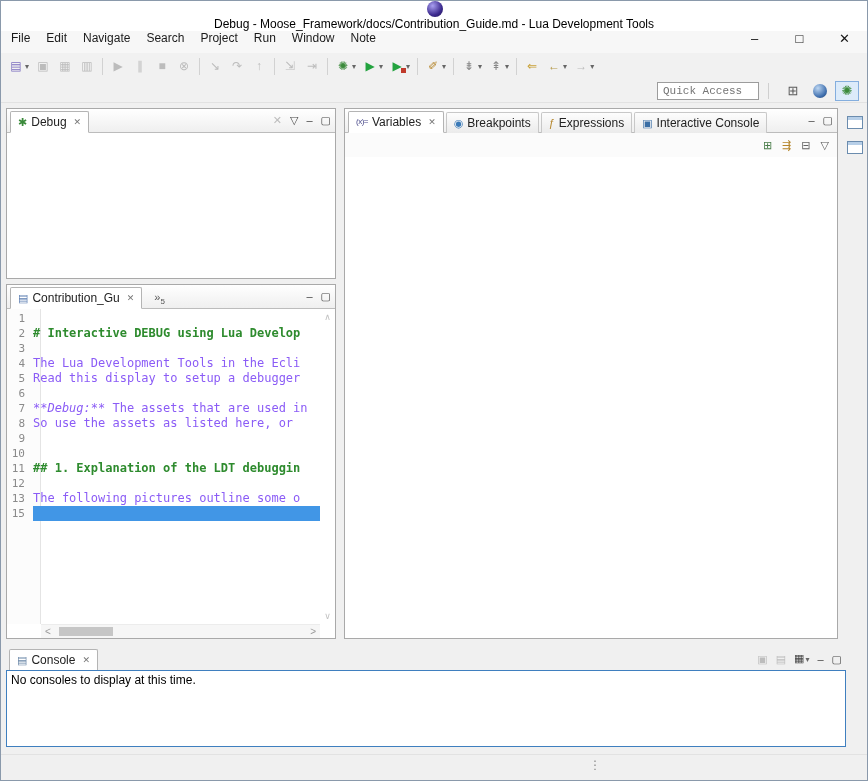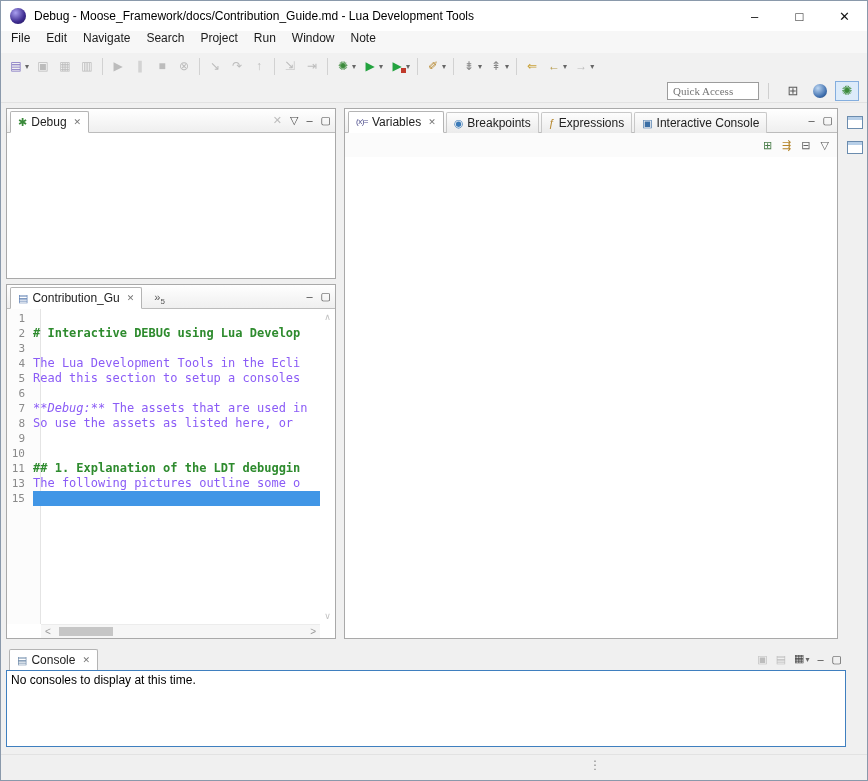--- a/index.html
+++ b/index.html
@@ -1,21 +1,21 @@
 <!DOCTYPE html>
 <html style="--heading-green: #2e8b2e; --selection-blue: #4196e6; --focus-border-blue: #3f7fbf; --debug-icon-green: #3a8a3a; --editor-icon-blue: #5b7db1; --console-icon-blue: #6a87a8;"><head>
 <meta charset="utf-8">
 <style>
   * { box-sizing: border-box; margin: 0; padding: 0; }
   html,body { width:868px; height:781px; overflow:hidden; }
   body { font-family:"Liberation Sans", sans-serif; font-size:12px; color:#1a1a1a; background:#f0f0f0; }
   .window { position:relative; width:868px; height:781px; background:#f0f0f0; border:1px solid #8a99ab; }
 
   
-  .titlebar { height:30px; background:#ffffff; display:flex; align-items:center; }
+  .titlebar { height:30px; background:#ffffff; display:flex; align-items:center;flex-direction:column; }
   .app-icon { width:16px; height:16px; margin:0 8px 0 9px; border-radius:50%;
               background:radial-gradient(circle at 35% 30%, #a99ff0, #3d2b8f 60%, #1c1150); flex:none; }
   .title-text { font-size:12px; color:#000; white-space:nowrap; }
   .win-controls { margin-left:auto; display:flex; height:100%; }
   .win-btn { width:45px; height:100%; display:flex; align-items:center; justify-content:center; font-size:13px; color:#111; }
 
   
   .menubar { height:22px; background:#f7f7f7; display:flex; align-items:flex-start; padding-left:2px; }
   .menu-item { padding:0 8px; display:flex; align-items:center; }
 
@@ -23,21 +23,21 @@
   .toolbar { height:26px; background:#f1f1f1; display:flex; align-items:center; padding:0 4px; }
   .tb-item { height:22px; display:flex; align-items:center; padding:0 2px; margin:0 1px; position:relative; }
   .tb-glyph { width:16px; text-align:center; font-size:12px; color:#555; position:relative; line-height:16px; }
   .tb-dd { font-size:8px; color:#666; margin-left:1px; }
   .tb-item.dis .tb-glyph { color:#bcbcbc; }
   .tb-item.sep { width:1px; height:17px; background:#d2d2d2; margin:0 4px; padding:0; }
   .tb-item.ext .tb-glyph::after { content:""; position:absolute; width:5px; height:5px; background:#c03a2b; right:-1px; bottom:1px; }
 
   
   .toolbar2 { height:24px; background:#f1f1f1; border-bottom:1px solid #e2e2e2; display:flex; align-items:center; justify-content:flex-end; padding-right:8px; }
-  .quick-access { width:92px; height:18px; border:1px solid #9c9c9c; background:#fff; font-size:11px; padding:0 5px; color:#555; font-family:Liberation Serif, serif; }
+  .quick-access { width:102px; height:18px; border:1px solid #9c9c9c; background:#fff; font-size:11px; padding:0 5px; color:#555; font-family:Liberation Mono, monospace; }
   .tb-vsep { width:1px; height:16px; background:#cfcfcf; margin:0 9px; }
   .persp { min-width:24px; height:20px; display:flex; align-items:center; justify-content:center; border:1px solid transparent; margin-left:3px; }
   .persp-glyph { font-size:13px; line-height:14px; }
   .persp.sphere .persp-glyph { width:14px; height:14px; border-radius:50%; background:radial-gradient(circle at 35% 30%, #bcd6f2, #3f6fae 65%, #1d3a66); font-size:0; }
   .persp.active { background:#dcebfa; border-color:#84aede; }
 
   
   .workbench { position:absolute; top:102px; left:0; right:0; bottom:26px; background:#f0f0f0; }
   .view { position:absolute; border:1px solid #a9a9a9; background:#fff; }
   .tabs { height:24px; display:flex; align-items:flex-end; background:linear-gradient(#ffffff,#efefef); border-bottom:1px solid #bcbcbc; padding-left:3px; position:relative; }
@@ -363,21 +363,21 @@
               <span class="lt"><span class="em"></span><span></span></span>
             </div>
 
             <div class="ed-line">
               <span class="ln">4</span>
               <span class="lt"><span class="em"></span><span>The Lua Development Tools in the Ecli</span></span>
             </div>
 
             <div class="ed-line">
               <span class="ln">5</span>
-              <span class="lt"><span class="em"></span><span>Read this section to setup a consoles</span></span>
+              <span class="lt"><span class="em"></span><span>Read this display to setup a debugger</span></span>
             </div>
 
             <div class="ed-line">
               <span class="ln">6</span>
               <span class="lt"><span class="em"></span><span></span></span>
             </div>
 
             <div class="ed-line">
               <span class="ln">7</span>
               <span class="lt"><span class="em">**Debug:**</span><span> The assets that are used in</span></span>
@@ -396,20 +396,24 @@
             <div class="ed-line">
               <span class="ln">10</span>
               <span class="lt"><span class="em"></span><span></span></span>
             </div>
 
             <div class="ed-line h">
               <span class="ln">11</span>
               <span class="lt"><span class="em"></span><span>## 1. Explanation of the LDT debuggin</span></span>
             </div>
 
+            <div class="ed-line">
+              <span class="ln">12</span>
+              <span class="lt"><span class="em"></span><span></span></span>
+            </div>
 
             <div class="ed-line">
               <span class="ln">13</span>
               <span class="lt"><span class="em"></span><span>The following pictures outline some o</span></span>
             </div>
 
 
             <div class="ed-line sel">
               <span class="ln">15</span>
               <span class="lt"><span class="em"></span><span></span></span>

